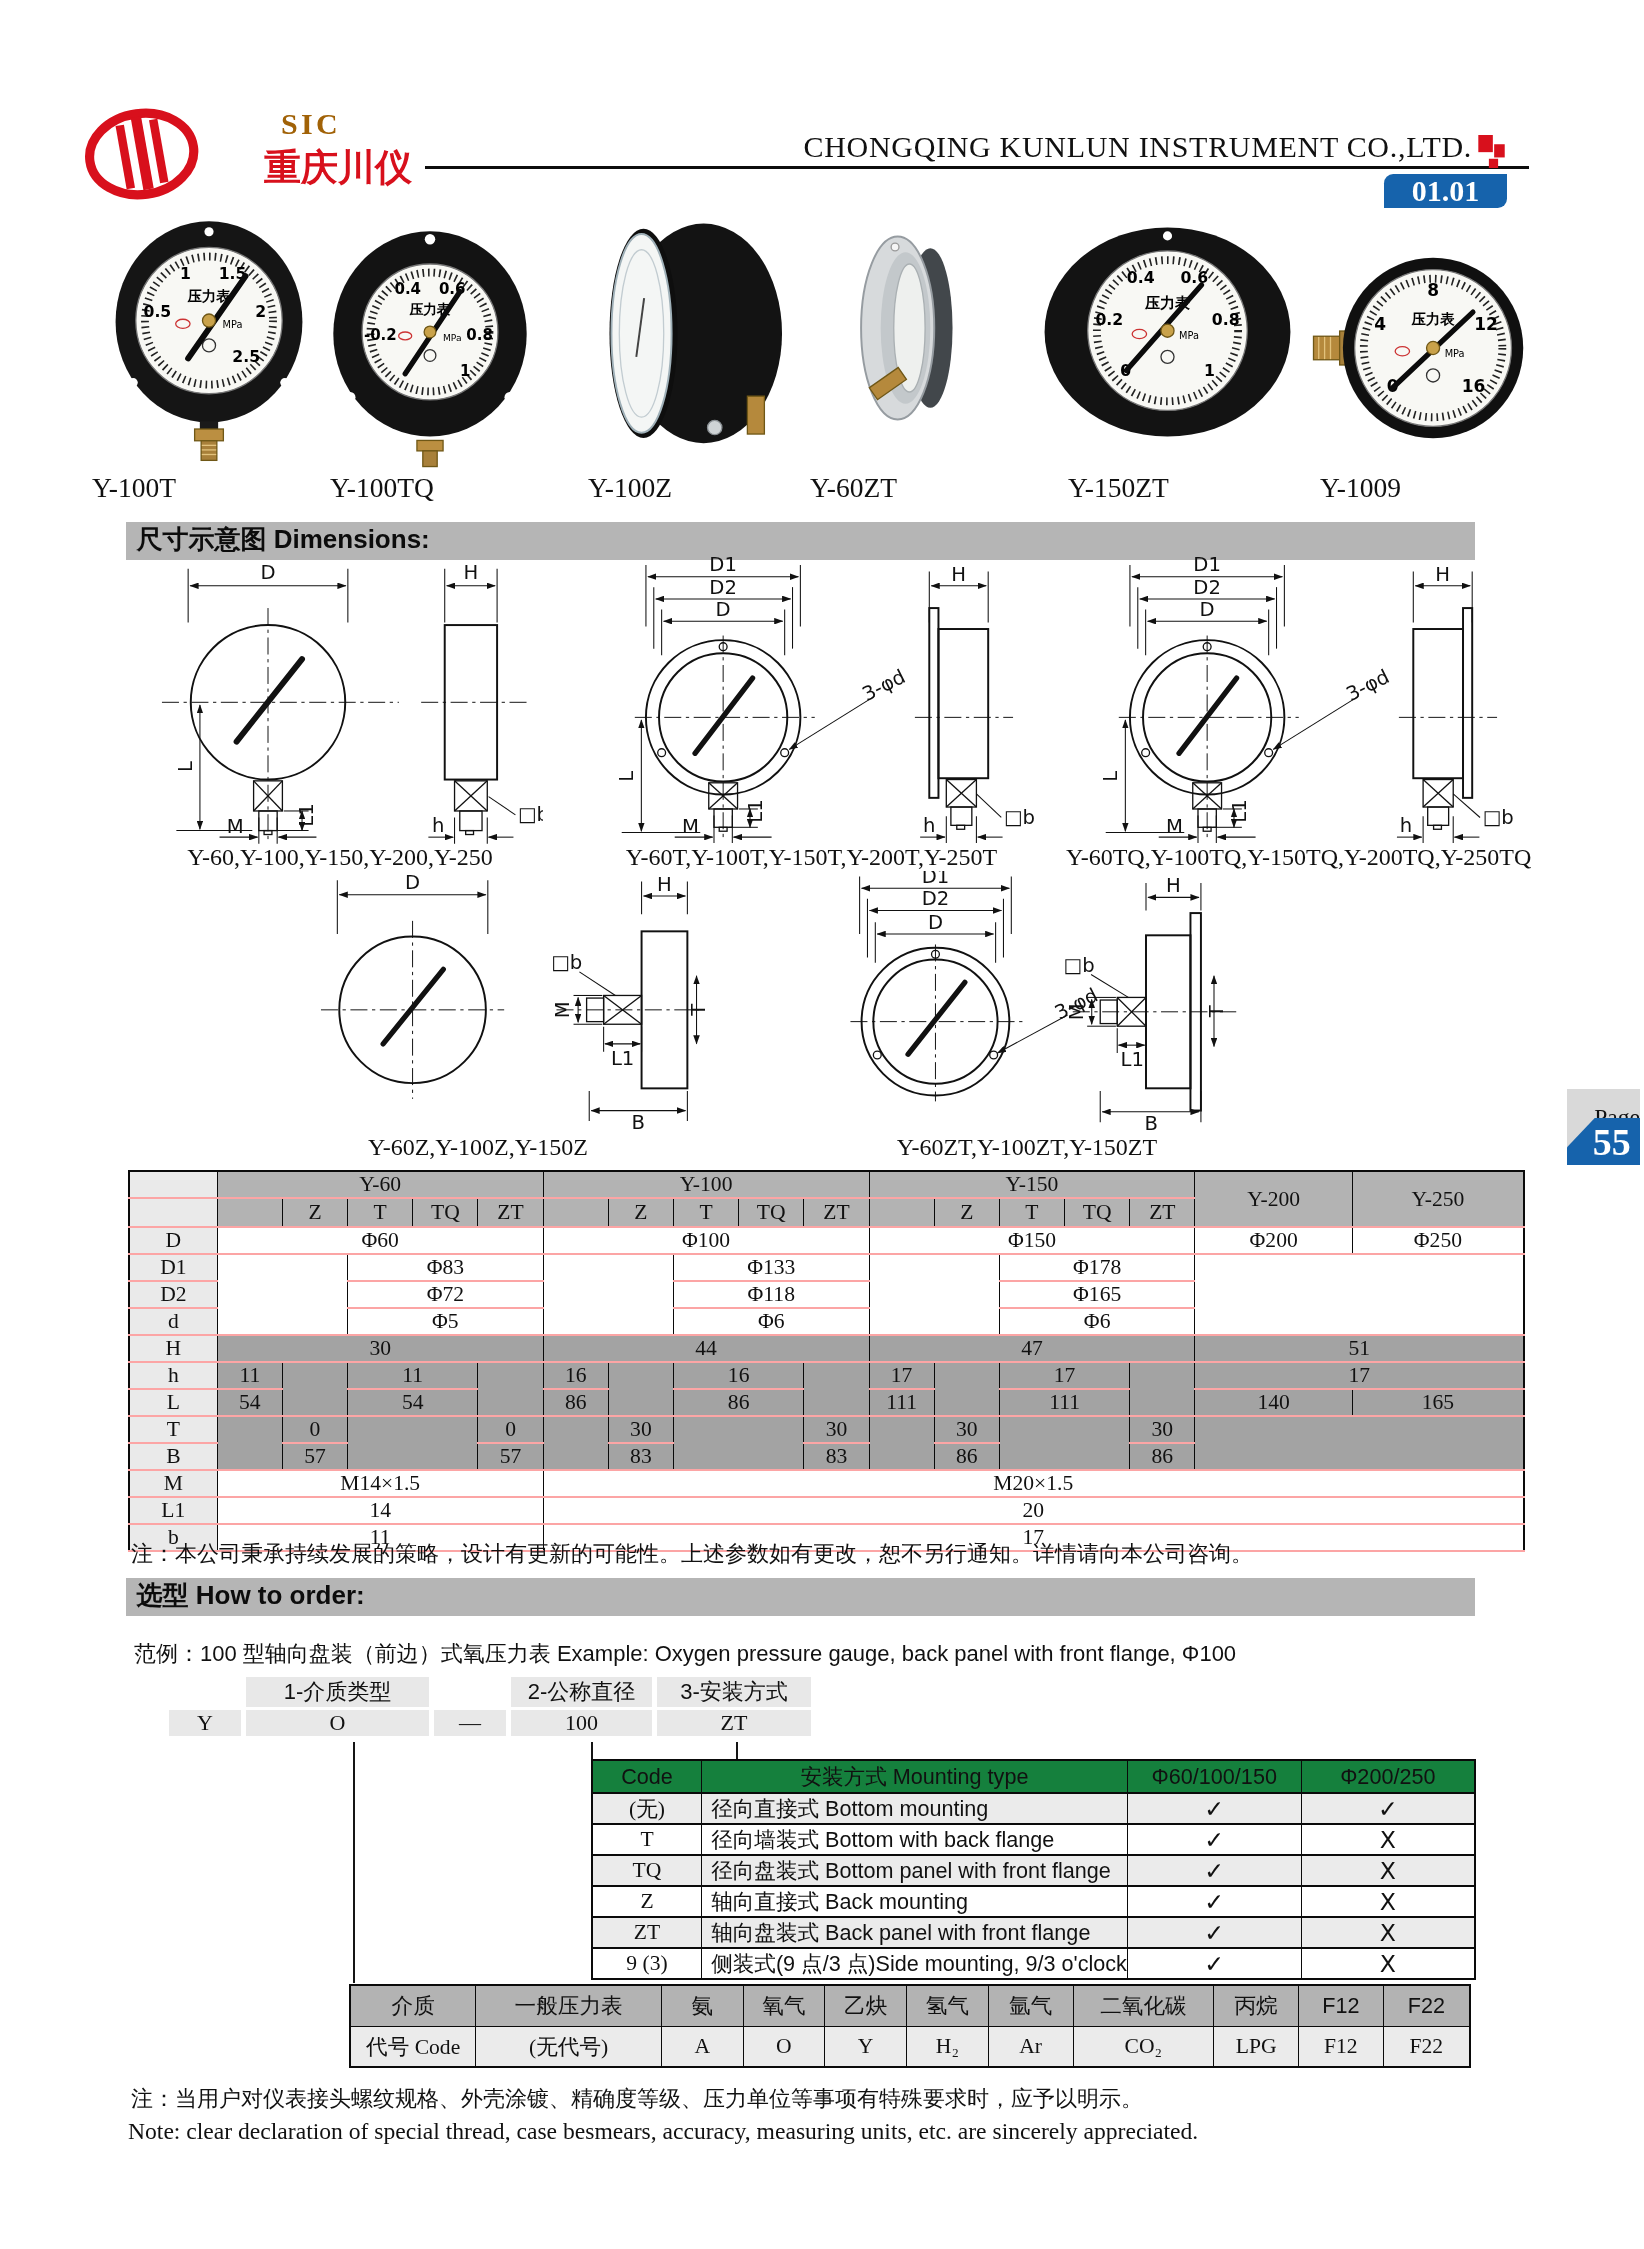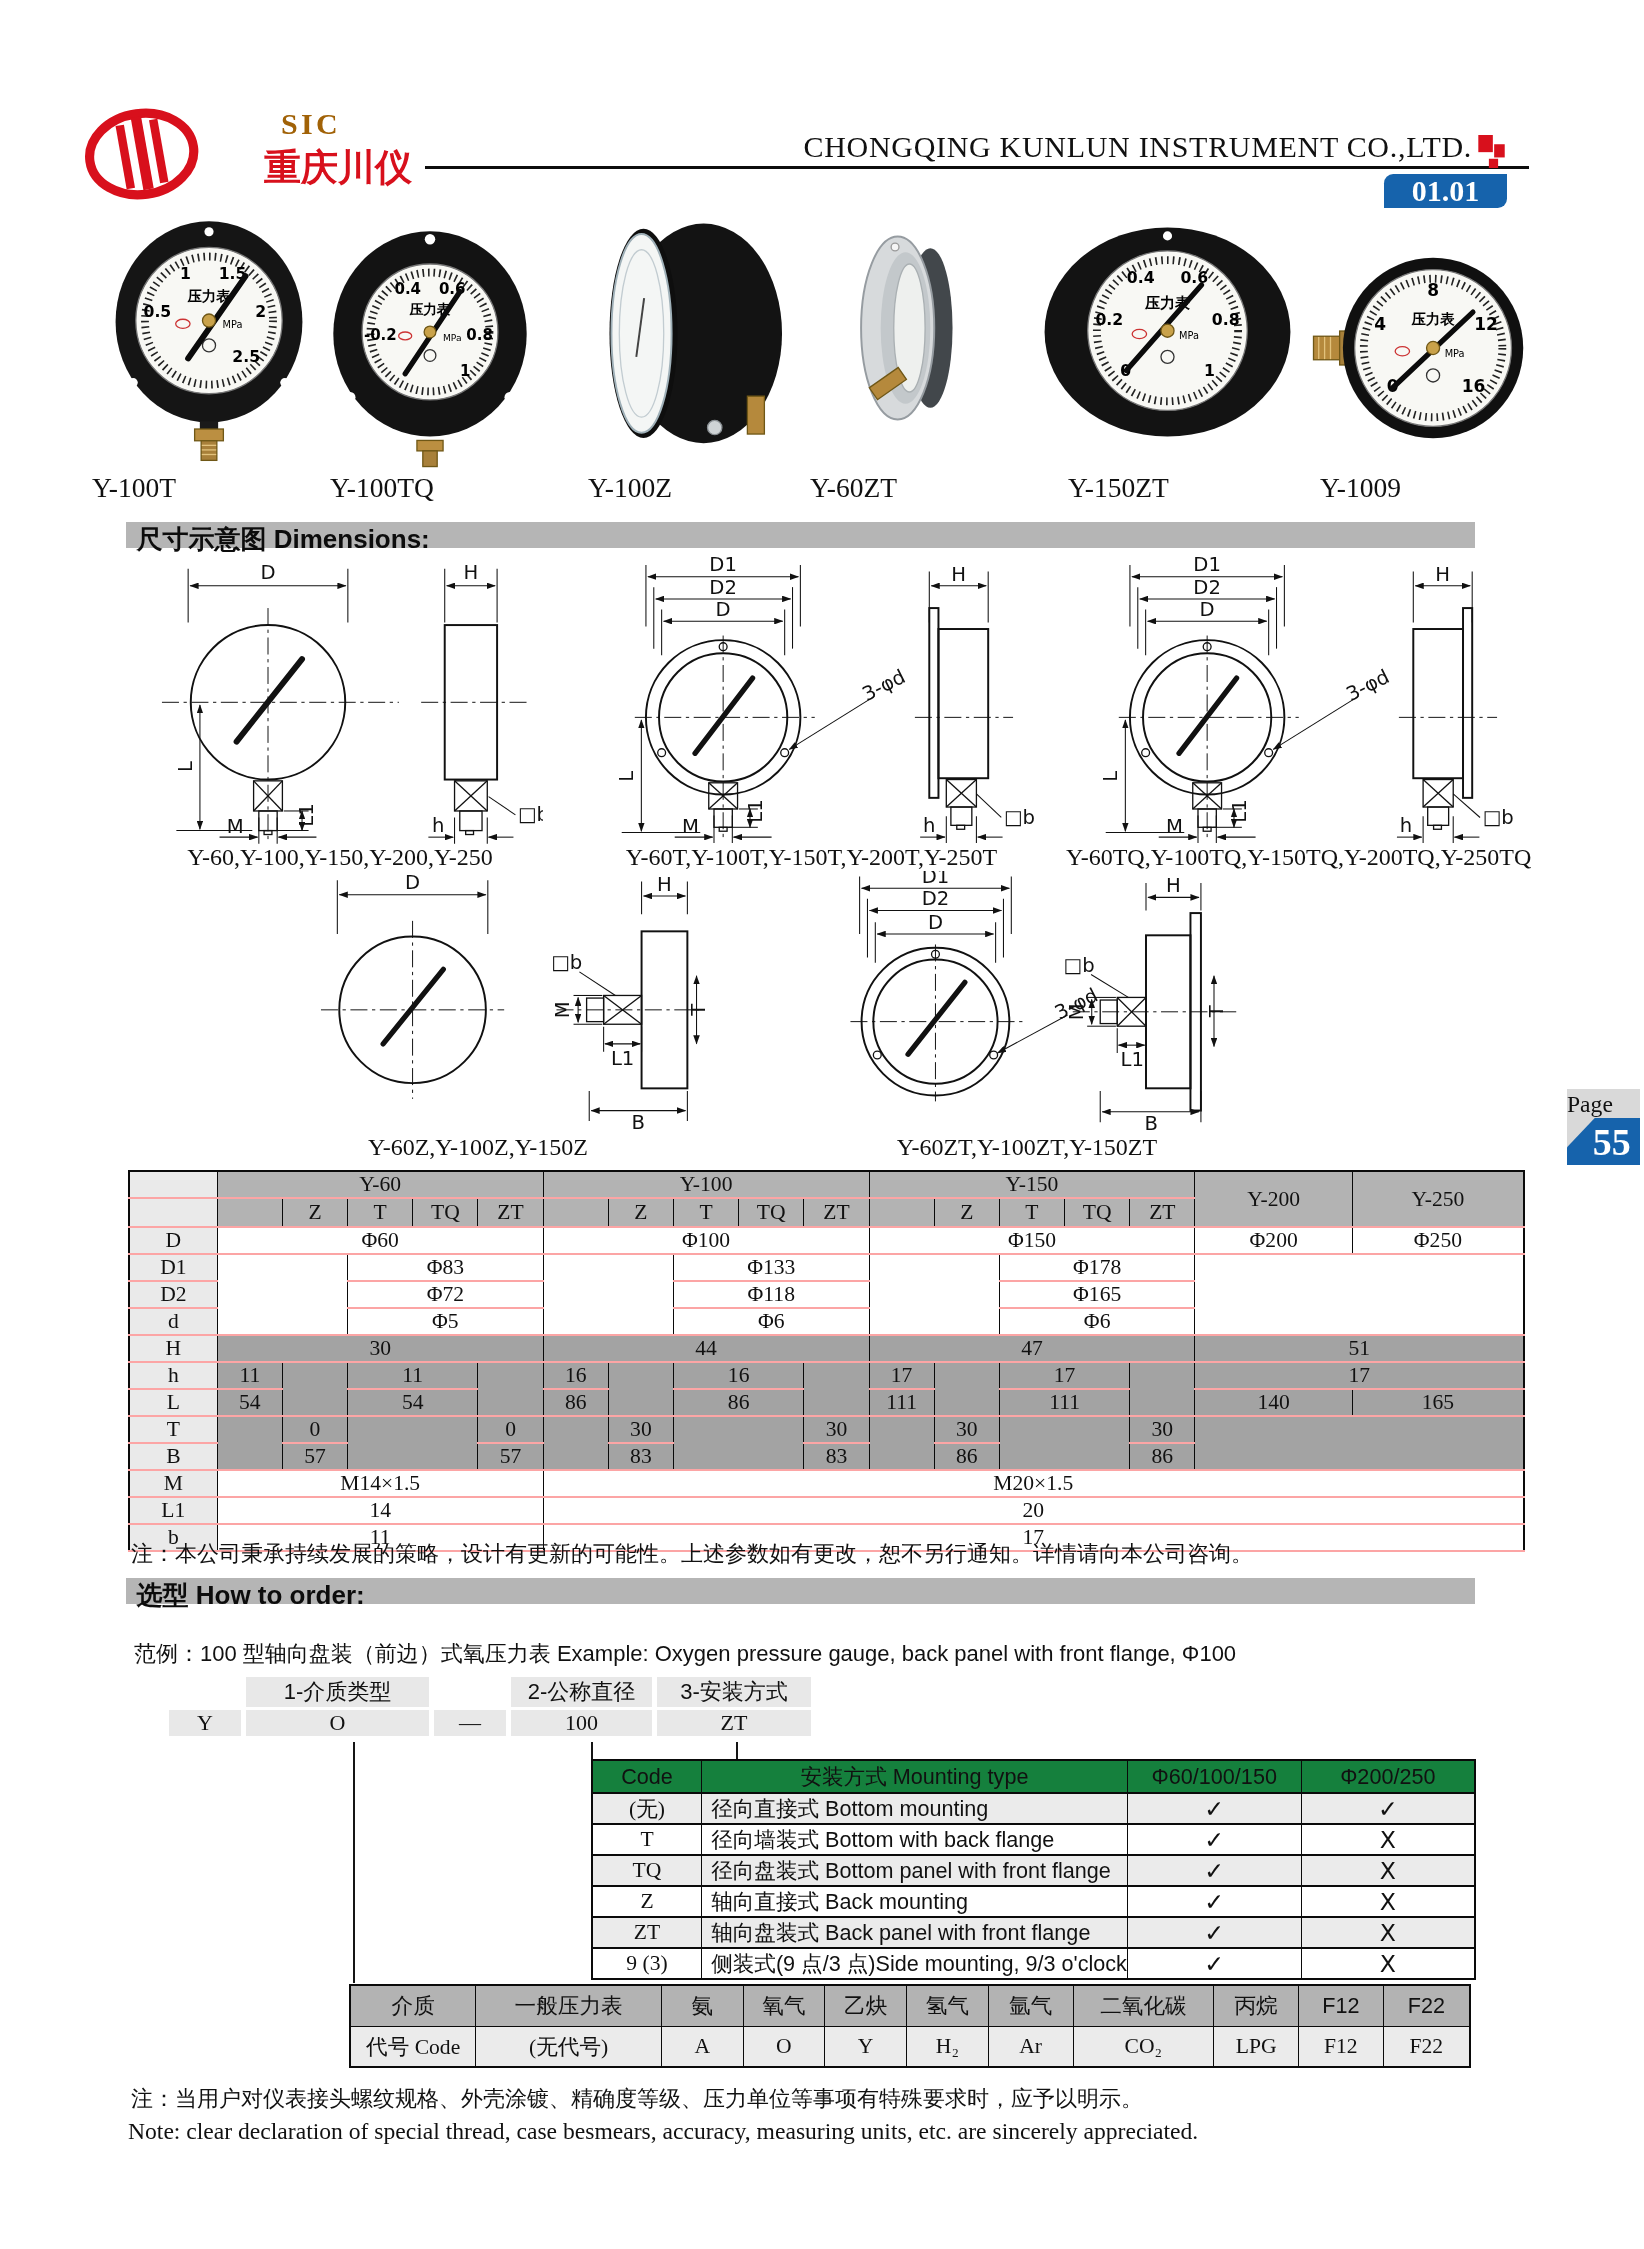--- a/index.html
+++ b/index.html
@@ -1,21 +1,21 @@
 <!DOCTYPE html>
 <html style="font-size:10.5px"><head>
 <meta charset="utf-8">
 <style>
   *{margin:0;padding:0;box-sizing:border-box}
   html,body{background:#9a9a9a}
   .page{position:relative;width:1644px;height:2250px;background:#ffffff;overflow:hidden;
         font-family:"Liberation Sans",sans-serif;color:#111}
   .abs{position:absolute}
   .serif{font-family:"Liberation Serif",serif}
-  .secbar{background:#b5b5b5;height:26px;line-height:34px;padding-left:10.5px;
+  .secbar{background:#b5b5b5;height:38px;line-height:34px;padding-left:10.5px;
           font-size:26px;font-weight:bold;color:#0c0c0c}
   .caption{font-family:"Liberation Serif",serif;font-size:24px;text-align:center;white-space:nowrap}
   .prodlabel{font-family:"Liberation Serif",serif;font-size:27.5px;text-align:left}
   .note{font-size:22px;white-space:nowrap}
   .vline{position:absolute;width:2px;background:#151515}
 
   table.dim{border-collapse:collapse;table-layout:fixed;border:2px solid #0a0a0a}
   .dim td{border:1.3px solid #0a0a0a;text-align:center;font-family:"Liberation Serif",serif;
           font-size:21.6px;overflow:hidden;white-space:nowrap}
   .dim tr{border-top:2px solid #0a0a0a;border-bottom:2px solid #fca5a5}
@@ -779,20 +779,20 @@
       <td>F12</td>
       <td>F22</td>
     </tr>
   </tbody>
     </table>
 
   <div class="abs note" style="left:131px;top:2084px">注：当用户对仪表接头螺纹规格、外壳涂镀、精确度等级、压力单位等事项有特殊要求时，应予以明示。</div>
   <div class="abs note serif" style="left:128px;top:2118px;font-size:23.6px">Note: clear declaration of special thread, case besmears, accuracy, measuring units, etc. are sincerely appreciated.</div>
 
   <div class="abs pgbox" style="left:1567px;top:1089px;width:73px;height:76px">
-    <div class="serif" style="text-align:left;font-size:23.6px;padding-top:2px">Page</div>
+    <div class="serif" style="text-align:right;font-size:23.6px;padding-top:15px">Page</div>
     <div class="pgblue">
       <div class="serif" style="color:#fff;font-weight:bold;font-size:38px;text-align:right;padding-right:9.2px;line-height:48px">55</div>
     </div>
   </div>
 
 </div>
 
 
 </body></html>

